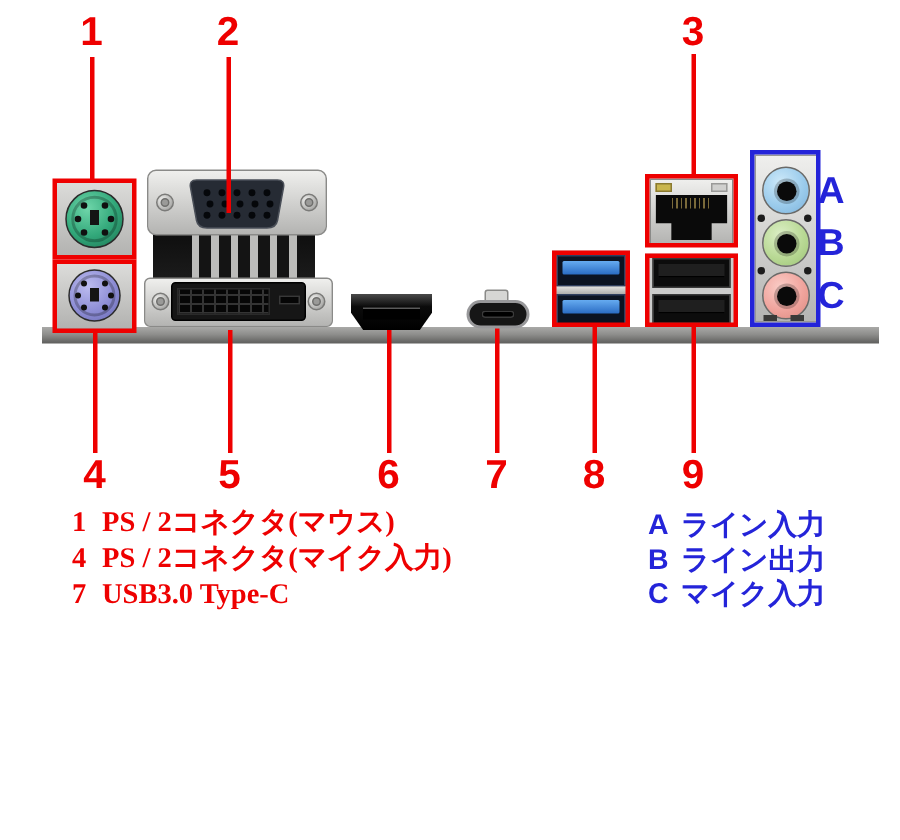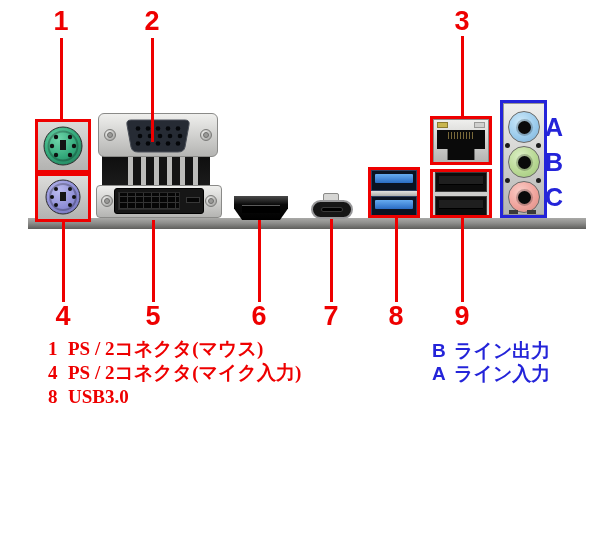--- a/index.html
+++ b/index.html
@@ -231,21 +231,22 @@
   <div class="callout" style="left:382px;top:301px">8</div>
   <div class="callout" style="left:448px;top:301px">9</div>
 
   <div class="jackletter" style="left:545px;top:113px">A</div>
   <div class="jackletter" style="left:545px;top:148px">B</div>
   <div class="jackletter" style="left:545px;top:183px">C</div>
 
   <div class="abs" style="left:48px;top:337px">
     <div class="legend-line red-t"><span class="n">1</span><span>PS / 2コネクタ(マウス)</span></div>
     <div class="legend-line red-t"><span class="n">4</span><span>PS / 2コネクタ(マイク入力)</span></div>
-    <div class="legend-line red-t"><span class="n">8</span><span>USB3.0</span></div>
+    <div class="legend-line red-t"><span class="n">7</span><span>USB3.0 Type-C</span></div>
   </div>
 
   <div class="abs blue-col" style="left:432px;top:339px">
+    <div class="legend-line blue-t"><span class="n">A</span><span>ライン入力</span></div>
     <div class="legend-line blue-t"><span class="n">B</span><span>ライン出力</span></div>
-    <div class="legend-line blue-t"><span class="n">A</span><span>ライン入力</span></div>
+    <div class="legend-line blue-t"><span class="n">C</span><span>マイク入力</span></div>
   </div>
 
 </div>
 
 </body></html>

